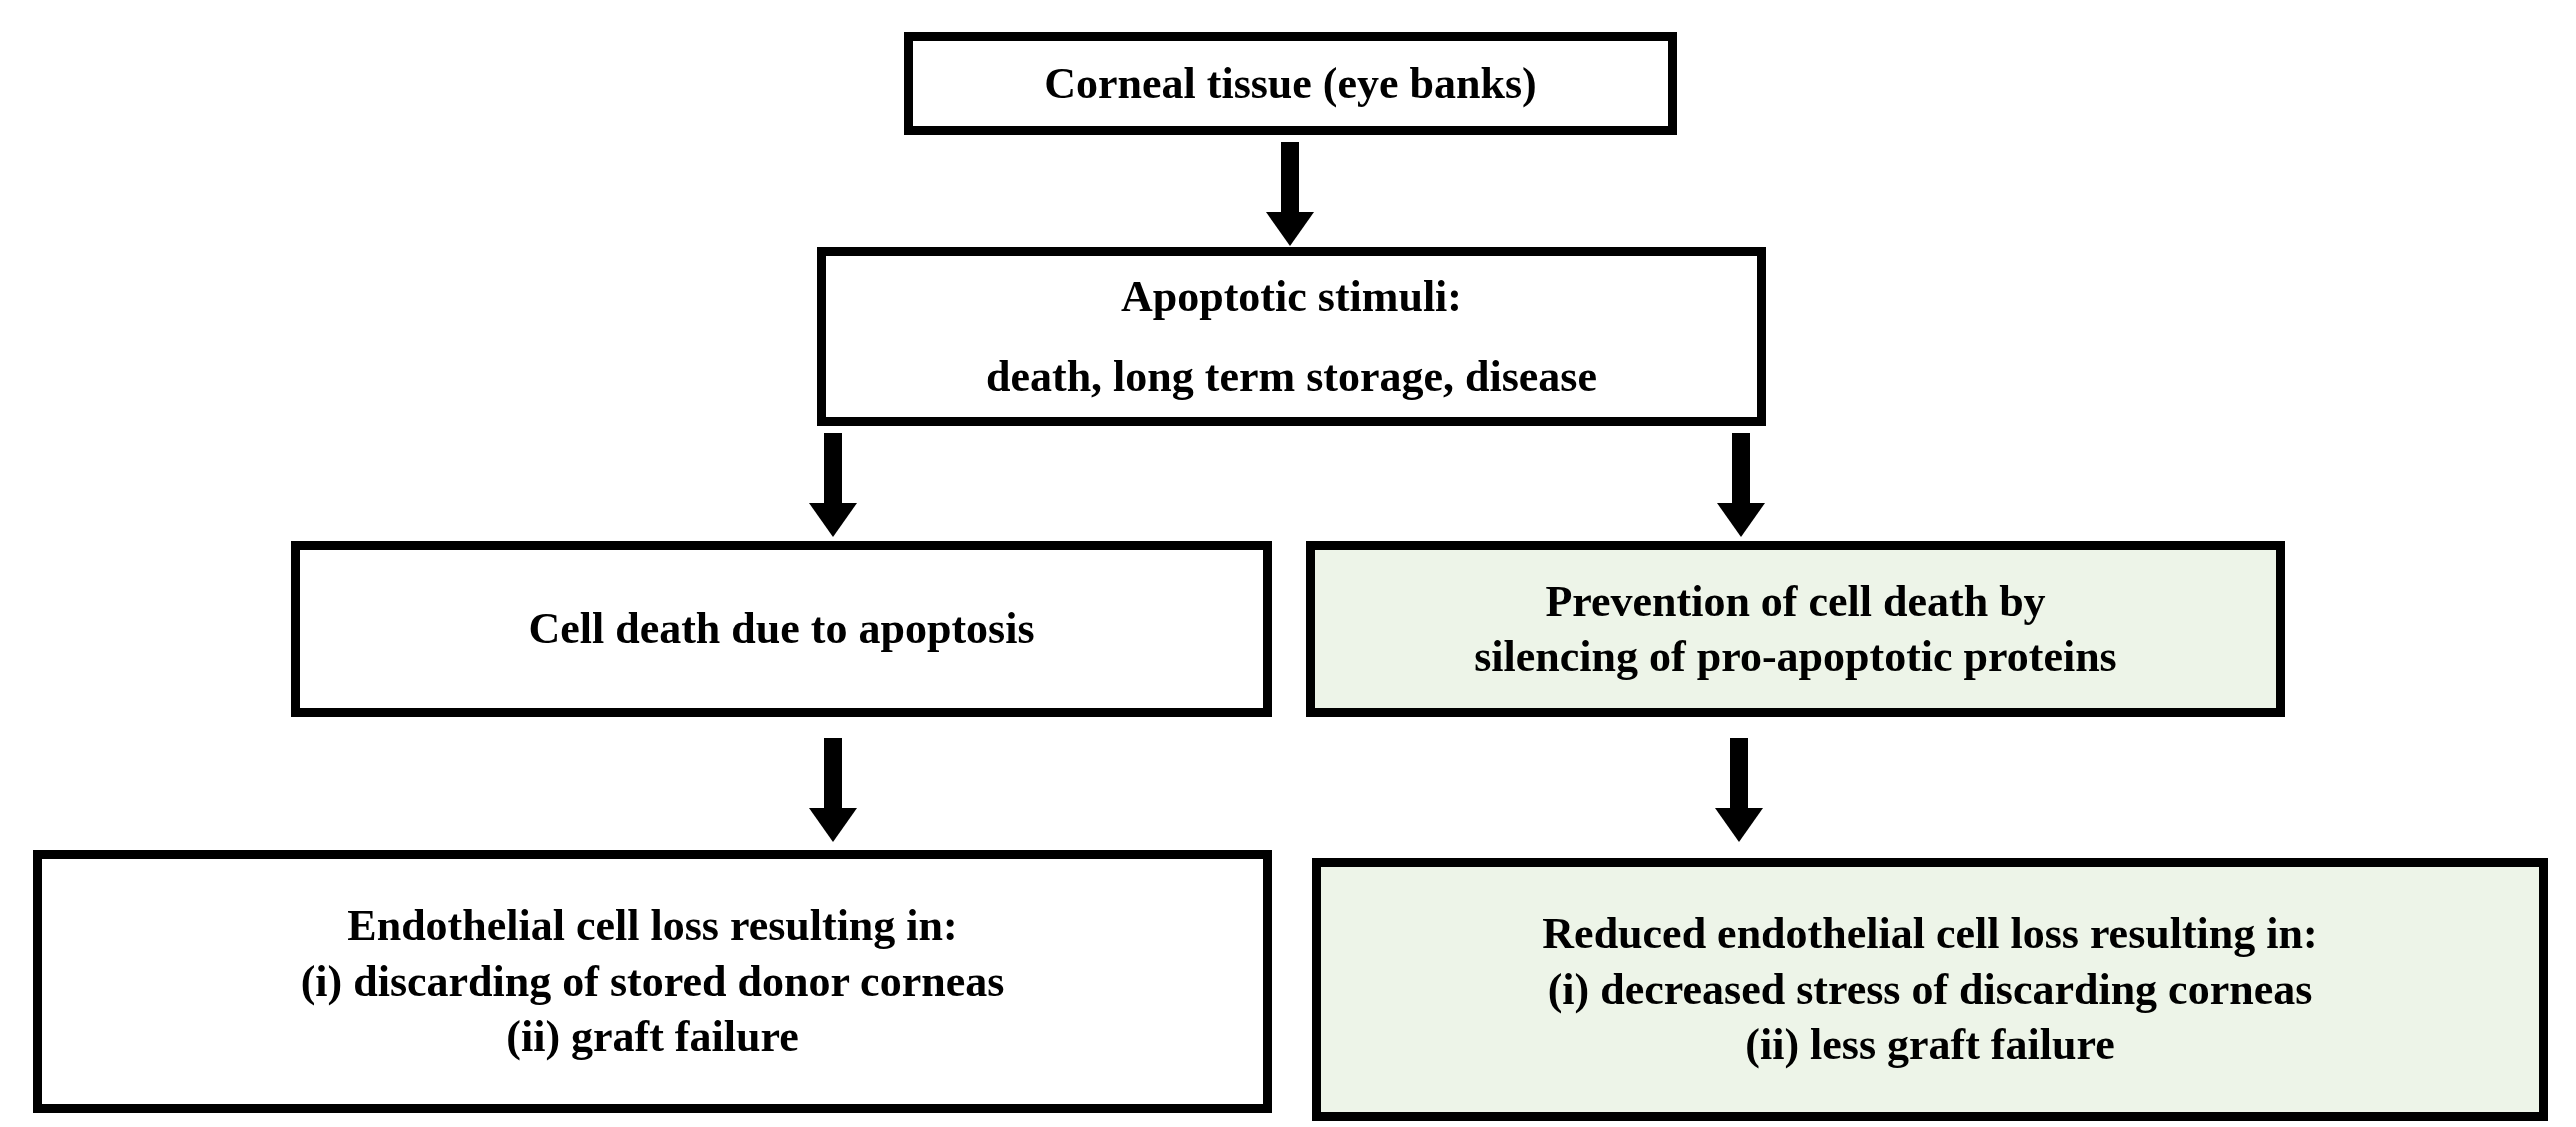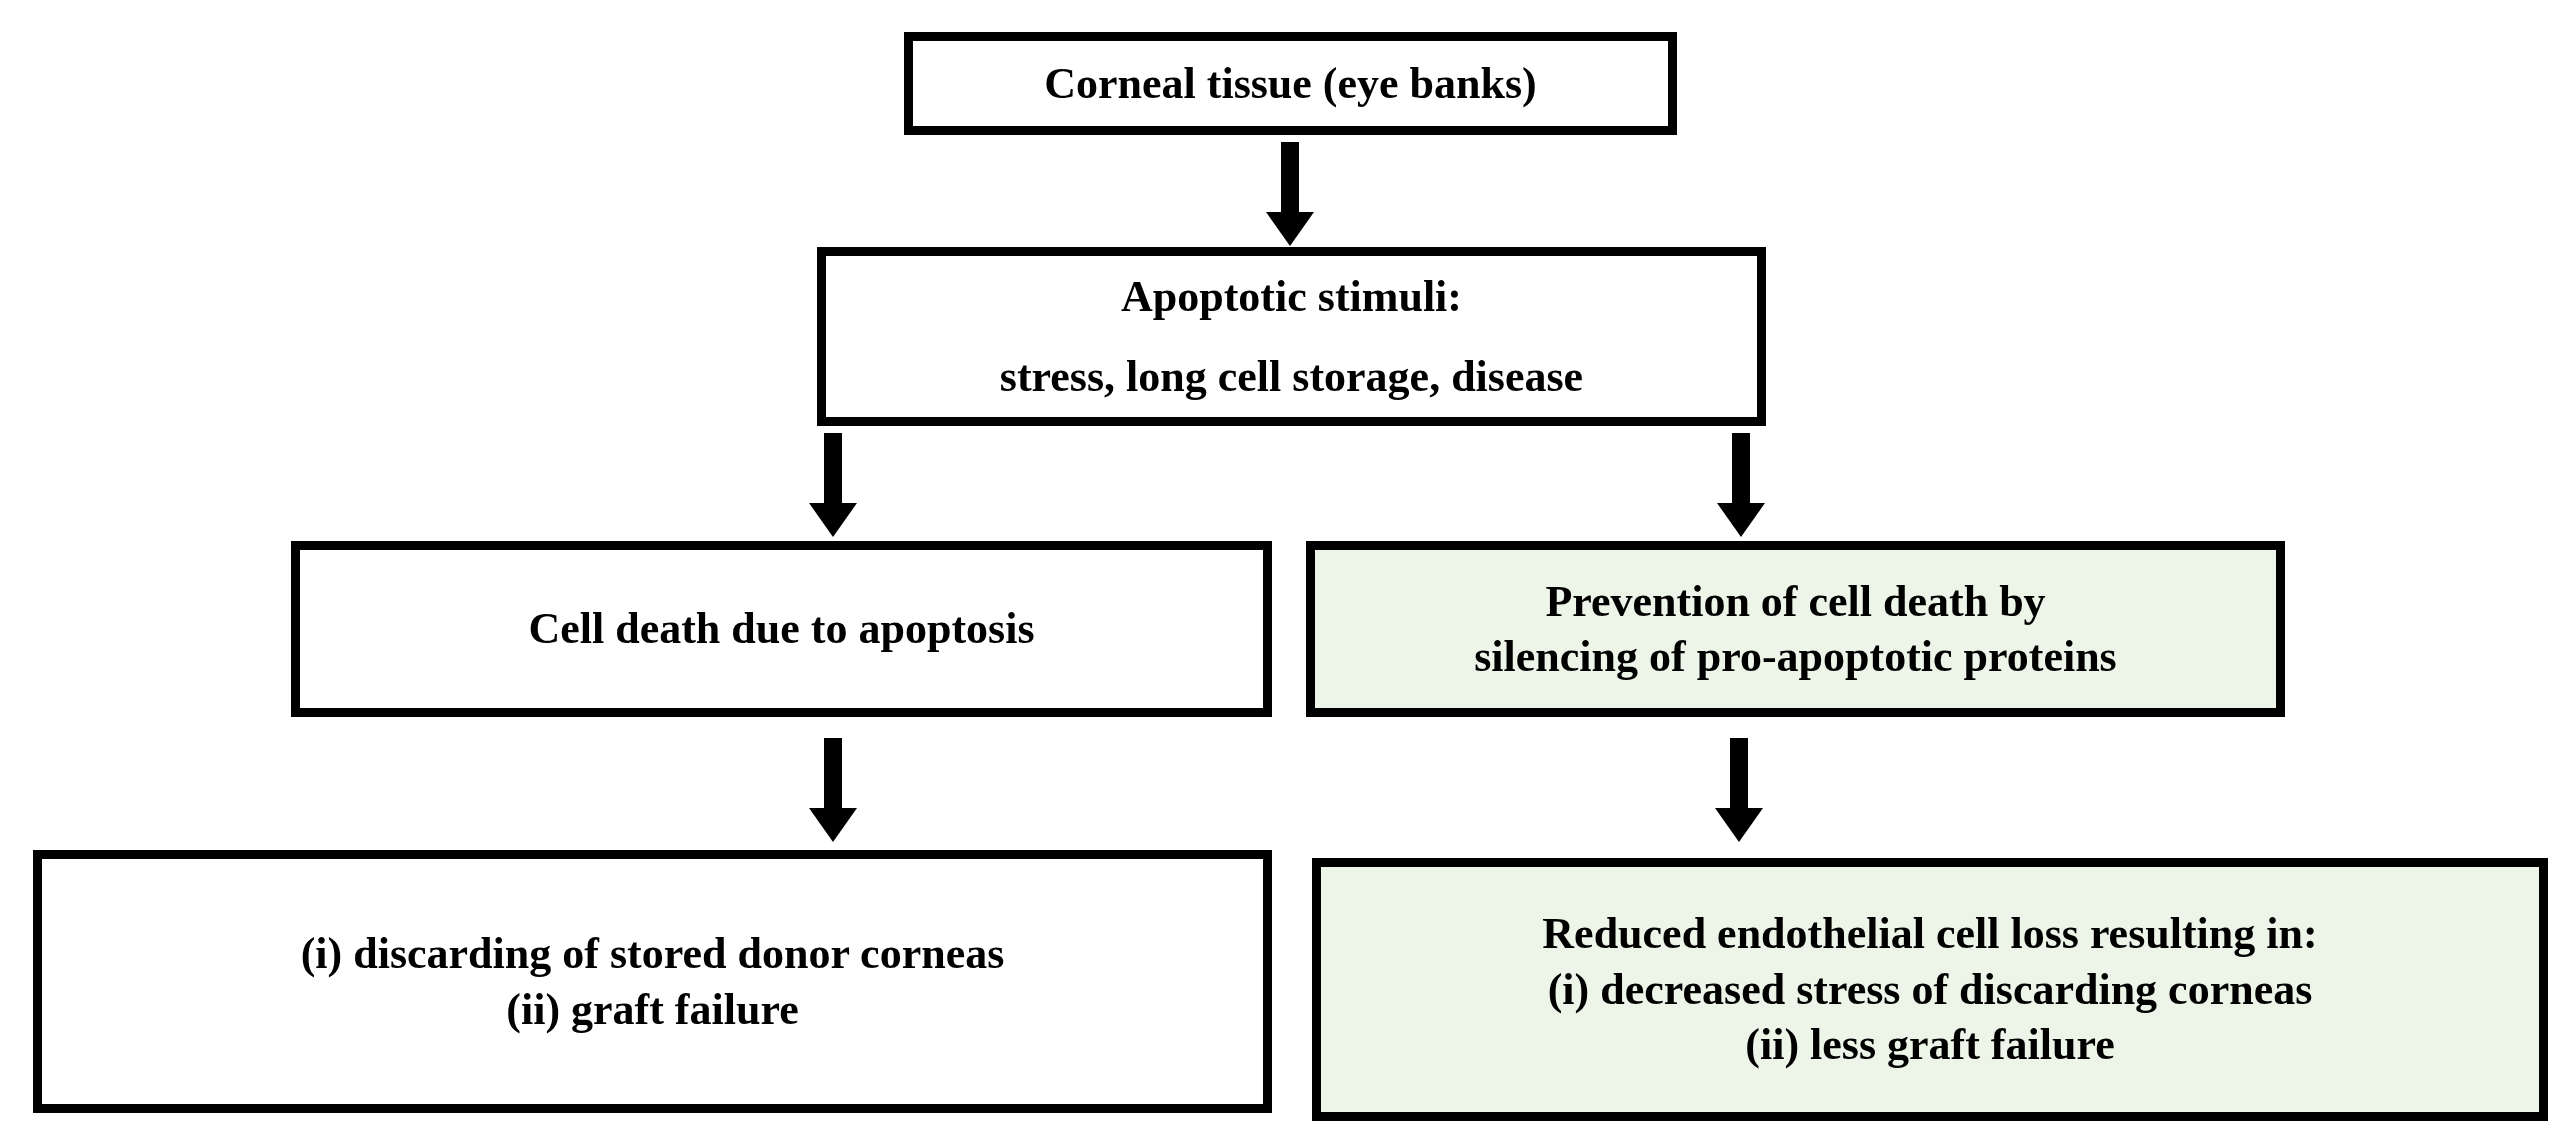--- a/index.html
+++ b/index.html
@@ -80,21 +80,21 @@
     <span class="line">Corneal tissue (eye banks)</span>
   </div>
 
   <div class="arrow a1">
     <div class="shaft"></div>
     <div class="head"></div>
   </div>
 
   <div class="node b2">
     <span class="line">Apoptotic stimuli:</span>
-    <span class="line">stress, long cell storage, disease</span>
+    <span class="line">death, long term storage, disease</span>
   </div>
 
   <div class="arrow a2l">
     <div class="shaft"></div>
     <div class="head"></div>
   </div>
 
   <div class="arrow a2r">
     <div class="shaft"></div>
     <div class="head"></div>
@@ -113,20 +113,21 @@
     <div class="shaft"></div>
     <div class="head"></div>
   </div>
 
   <div class="arrow a3r">
     <div class="shaft"></div>
     <div class="head"></div>
   </div>
 
   <div class="node b4l">
+    <span class="line">Endothelial cell loss resulting in:</span>
     <span class="line">(i) discarding of stored donor corneas</span>
     <span class="line">(ii) graft failure</span>
   </div>
 
   <div class="node b4r highlight">
     <span class="line">Reduced endothelial cell loss resulting in:</span>
     <span class="line">(i) decreased stress of discarding corneas</span>
     <span class="line">(ii) less graft failure</span>
   </div>
 

